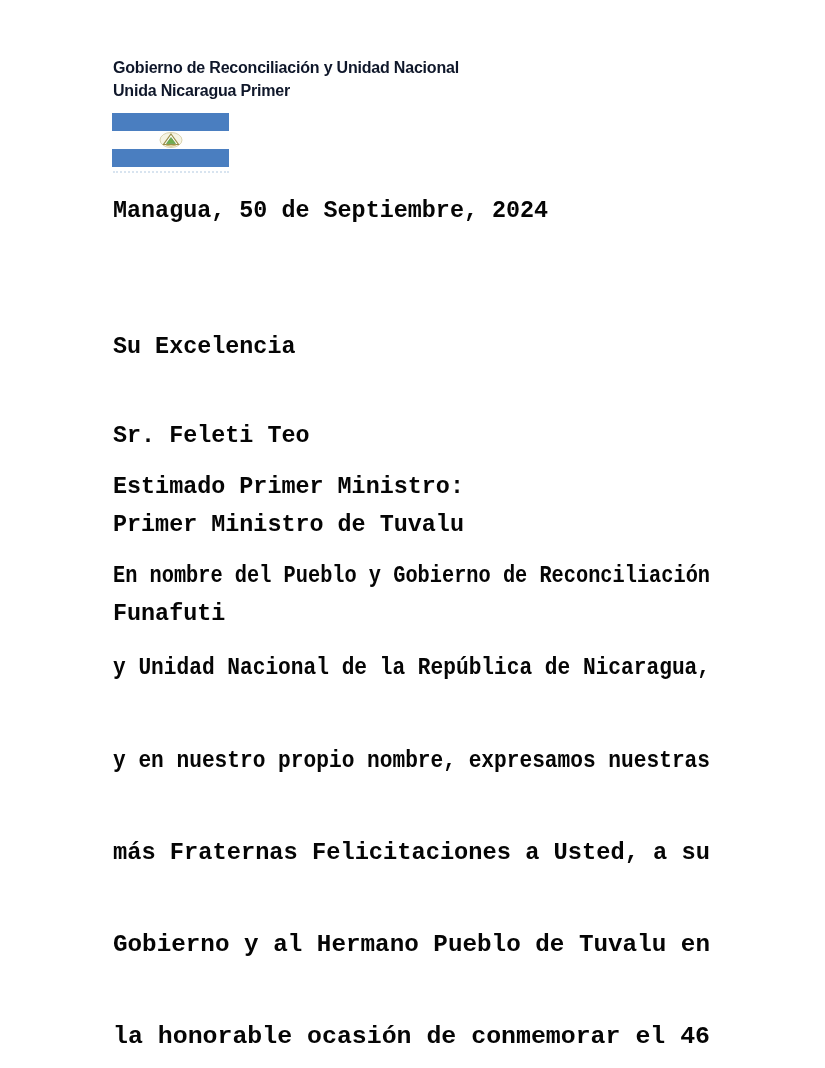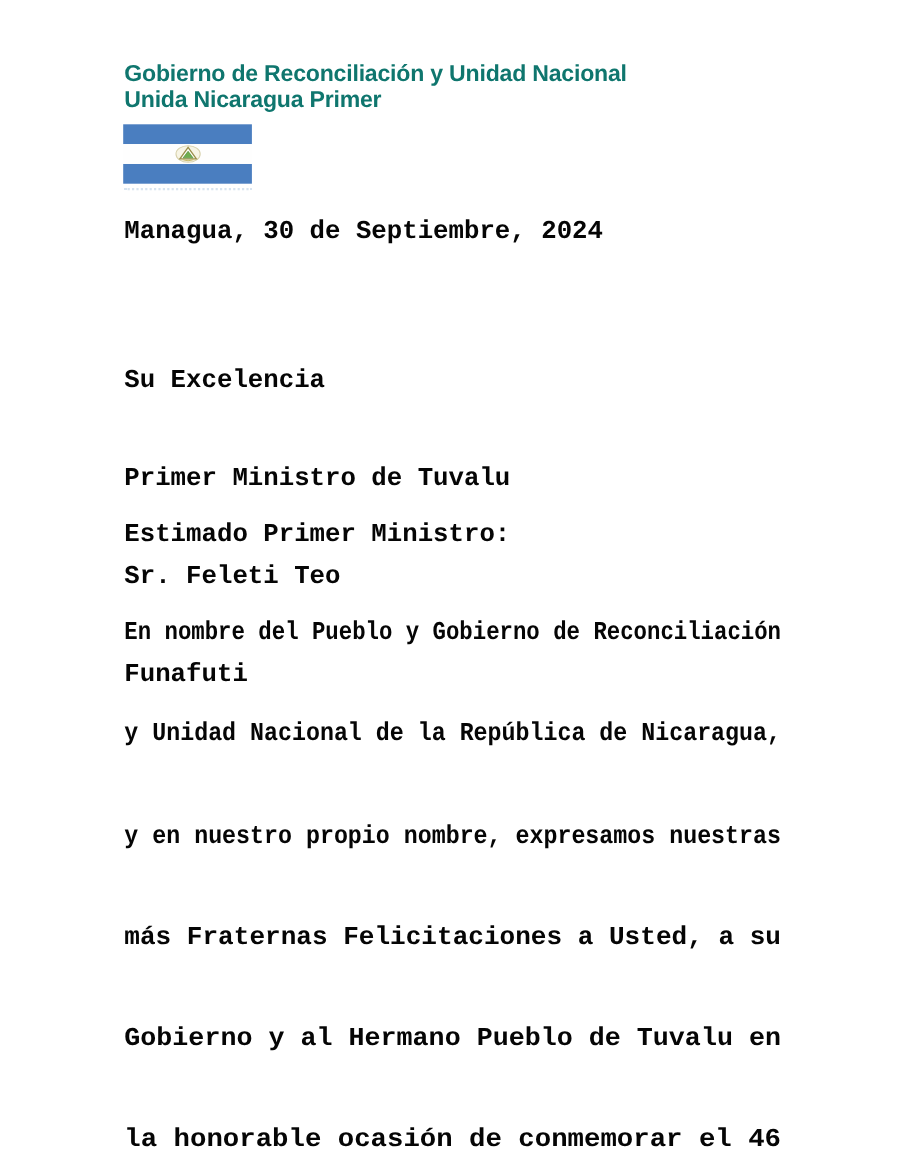--- a/index.html
+++ b/index.html
@@ -15,24 +15,24 @@
     overflow: hidden;
     color: #050505;
   }
   .abs { position: absolute; left: 113px; }
 
   
   .letterhead {
     top: 56px;
     font-family: "Liberation Sans", sans-serif;
     font-weight: 700;
-    font-size: 21px;
+    font-size: 16px;
     line-height: 23px;
     letter-spacing: -0.2px;
-    color: #0f766e;
+    color: #0f172a;
   }
 
   
   .flag {
     position: absolute;
     left: 112px;
     top: 113px;
     width: 117px;
     height: 54px;
   }
@@ -95,26 +95,26 @@
         <ellipse cx="13" cy="8.5" rx="11" ry="7.5" fill="#f7f4e4" stroke="#d8d2ae" stroke-width="1"></ellipse>
         <path d="M13 2.5 L20.5 13 L5.5 13 Z" fill="#fdfdf6" stroke="#9a8f4a" stroke-width="1.2"></path>
         <path d="M13 6 L17.5 12 L8.5 12 Z" fill="#6fae4e" stroke="#4e8a37" stroke-width="0.6"></path>
         <path d="M8 13.6 Q13 15.6 18 13.6" fill="none" stroke="#c9b96a" stroke-width="1"></path>
       </svg>
     </div>
     <div class="stripe stripe-blue"></div>
   </div>
   <div class="flag-caption-line"></div>
 
-  <div class="abs mono date-block">Managua, 30 de Septiembre, 2024</div>
+  <div class="abs mono date-block">Managua, 50 de Septiembre, 2024</div>
 
   <div class="abs mono recipient">
     <div>Su Excelencia</div>
+    <div>Sr. Feleti Teo</div>
     <div>Primer Ministro de Tuvalu</div>
-    <div>Sr. Feleti Teo</div>
     <div>Funafuti</div>
   </div>
 
   <div class="abs mono salutation">Estimado Primer Ministro:</div>
 
   <div class="abs mono para para-1">
     <div class="bline"><span style="transform: scaleX(0.868);">En nombre del Pueblo y Gobierno de Reconciliación</span></div>
     <div class="bline"><span style="transform: scaleX(0.9049);">y Unidad Nacional de la República de Nicaragua,</span></div>
     <div class="bline"><span style="transform: scaleX(0.9049);">y en nuestro propio nombre, expresamos nuestras</span></div>
     <div class="bline"><span style="transform: scaleX(1.0126);">más Fraternas Felicitaciones a Usted, a su</span></div>

